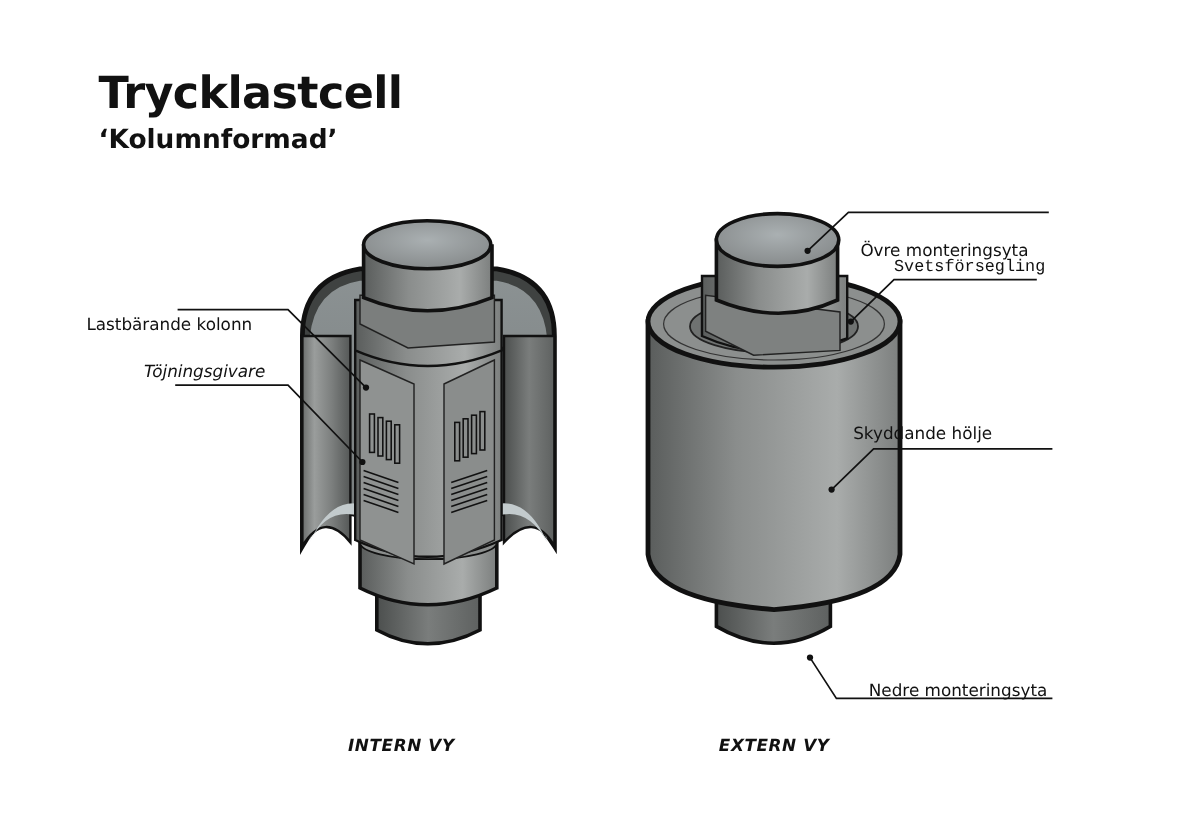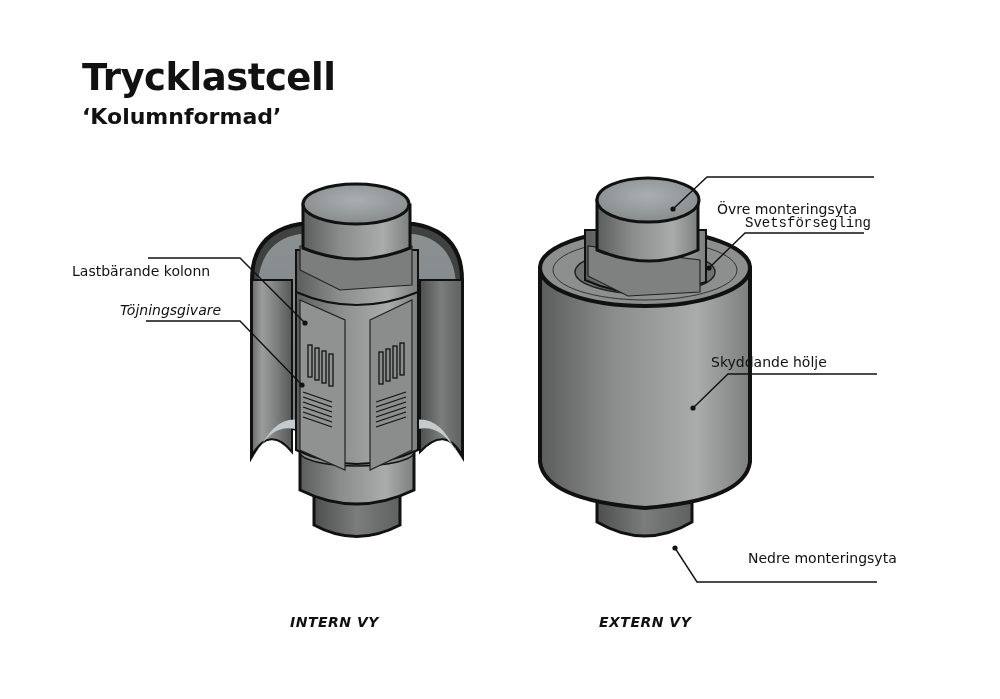--- a/index.html
+++ b/index.html
@@ -140,16 +140,16 @@
     <circle cx="675" cy="548" r="2.6"></circle>
   </g>
 </svg>
 
 <div class="label" style="left:72px; top:239px;margin-top:24px;">Lastbärande kolonn</div>
 <div class="label" style="left:120px; top:302px;font-style:italic;">Töjningsgivare</div>
 
 <div class="label" style="left:717px; top:157px;margin-top:44px;">Övre monteringsyta</div>
 <div class="label" style="left:745px; top:215px;font-family:Liberation Mono, monospace;">Svetsförsegling</div>
 <div class="label" style="left:711px; top:354px;">Skyddande hölje</div>
-<div class="label" style="left:724px; top:550px;margin-left:24px;">Nedre monteringsyta</div>
+<div class="label" style="left:724px; top:568px;">Nedre monteringsyta</div>
 
 <div class="caption" style="left:290px; top:614px;">INTERN VY</div>
 <div class="caption" style="left:599px; top:614px;">EXTERN VY</div>
 
 </body></html>

